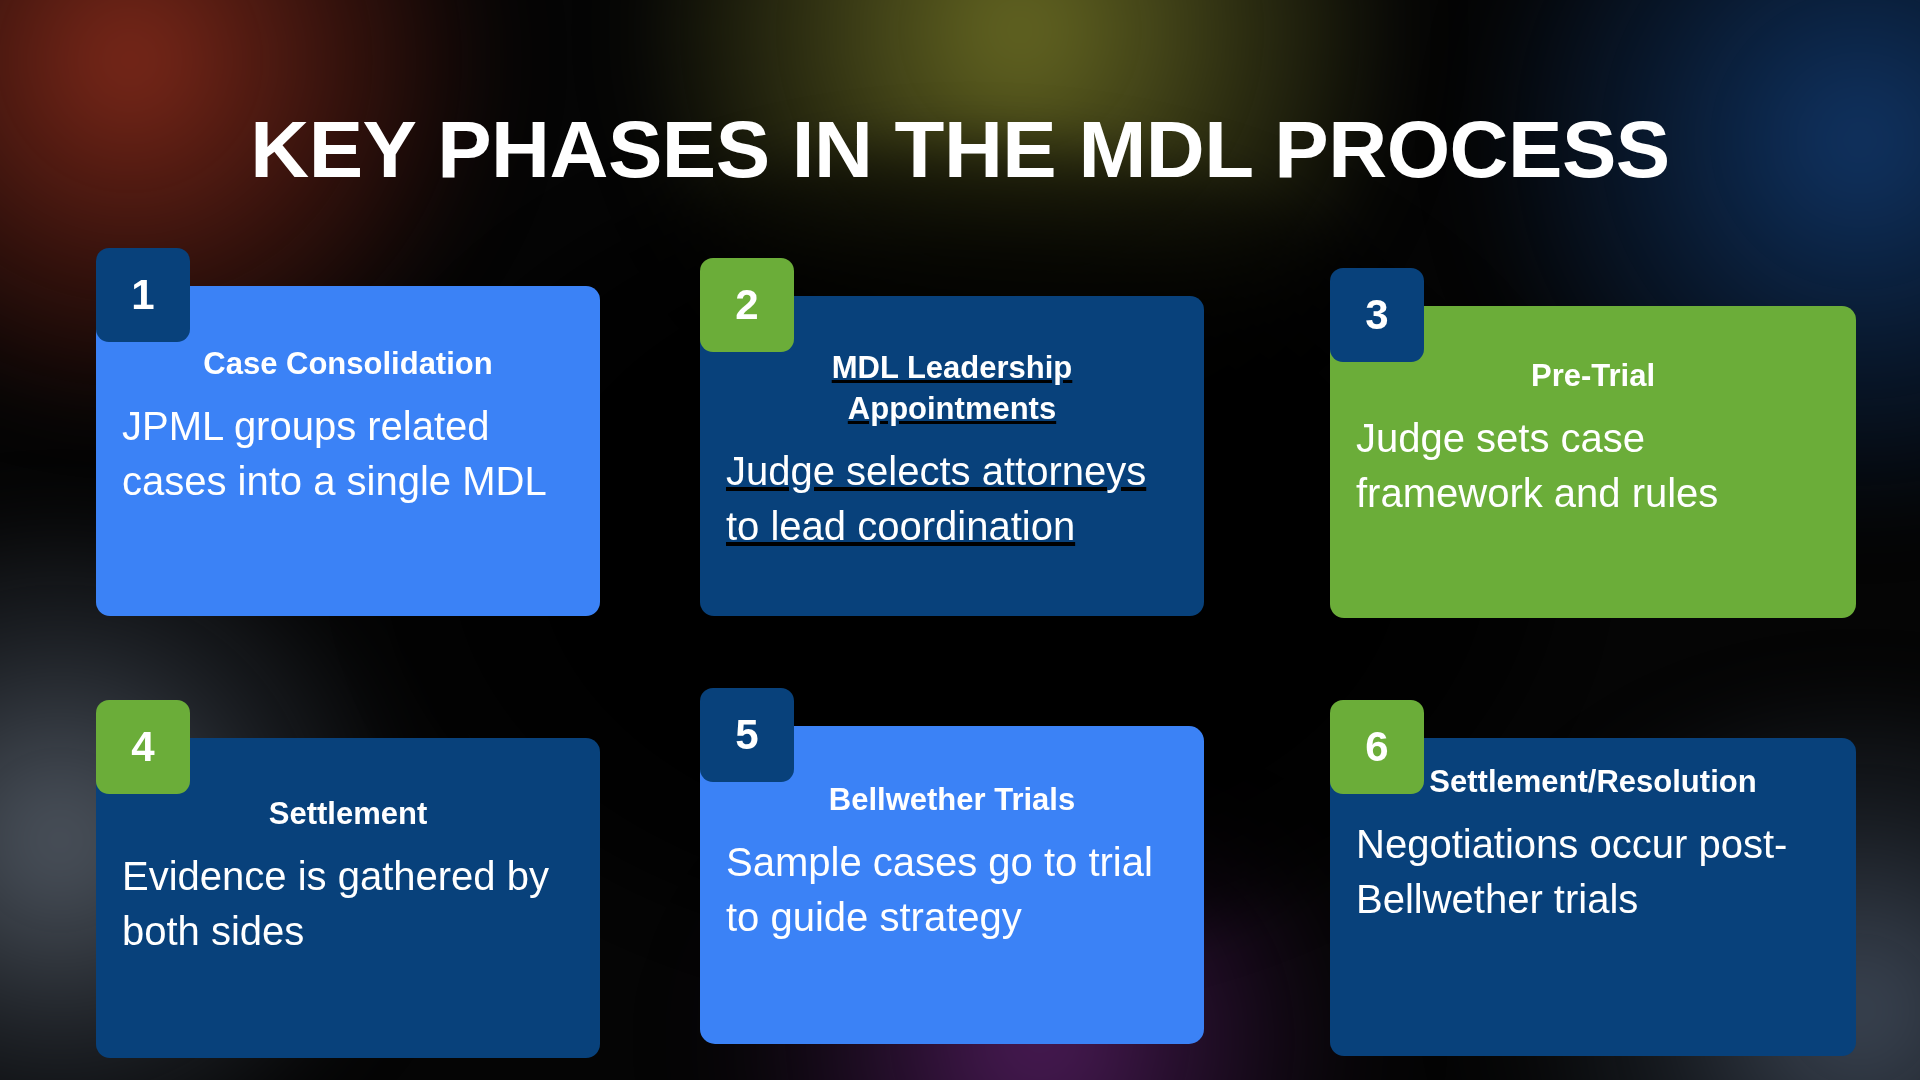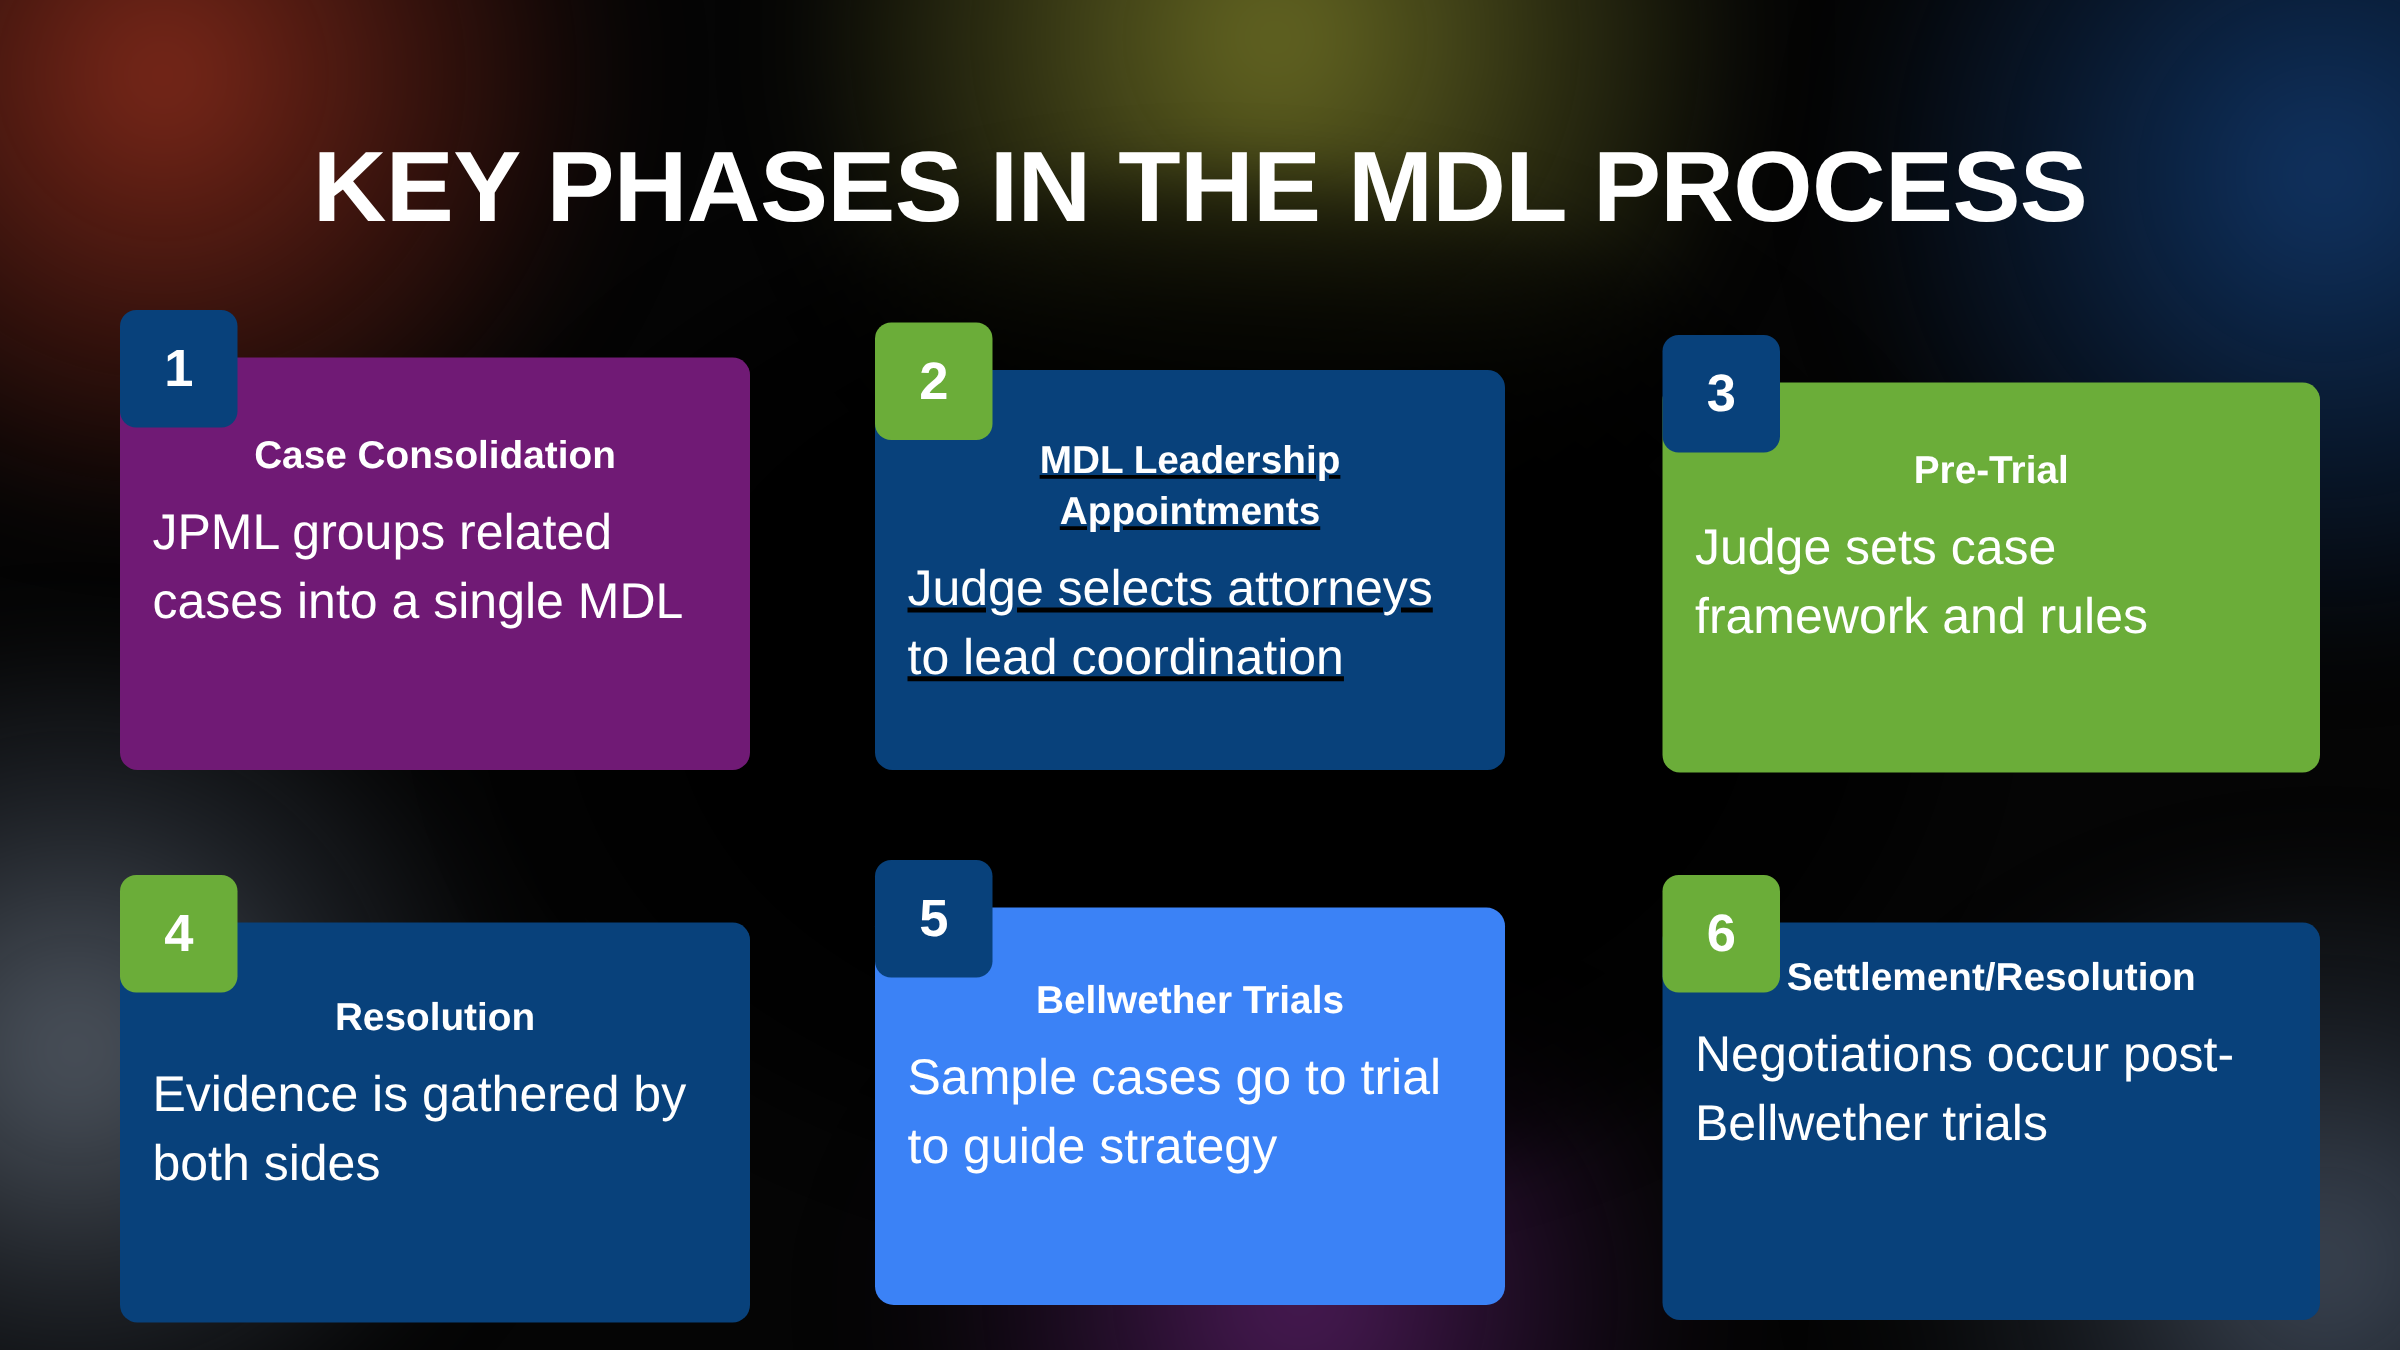--- a/index.html
+++ b/index.html
@@ -200,21 +200,21 @@
   <div class="glow glow-left"></div>
   <div class="glow glow-bottom-purple"></div>
   <div class="glow glow-br"></div>
   <div class="glow glow-mid-dark"></div>
 
   <h1 id="page-title">KEY PHASES IN THE MDL PROCESS</h1>
 
   <div id="grid">
 
     <div class="phase p1">
-      <div class="card" style="background-color: #701a75;">
+      <div class="card" style="background-color: #3b82f6;">
         <p class="card-title">Case Consolidation</p>
         <p class="card-desc">JPML groups related cases into a single MDL</p>
       </div>
       <div class="badge" style="background-color: rgb(8, 65, 123);">
         <span>1</span>
       </div>
     </div>
 
     <div class="phase p2">
       <div class="card" style="background-color: rgb(8, 65, 123); text-decoration: underline;">
@@ -231,21 +231,21 @@
         <p class="card-title">Pre-Trial</p>
         <p class="card-desc">Judge sets case framework and rules</p>
       </div>
       <div class="badge" style="background-color: rgb(8, 65, 123);">
         <span>3</span>
       </div>
     </div>
 
     <div class="phase p4">
       <div class="card" style="background-color: rgb(8, 65, 123);">
-        <p class="card-title">Resolution</p>
+        <p class="card-title">Settlement</p>
         <p class="card-desc">Evidence is gathered by both sides</p>
       </div>
       <div class="badge" style="background-color: rgb(107, 173, 57);">
         <span>4</span>
       </div>
     </div>
 
     <div class="phase p5">
       <div class="card" style="background-color: #3b82f6; border-radius: 15px;">
         <p class="card-title">Bellwether Trials</p>

